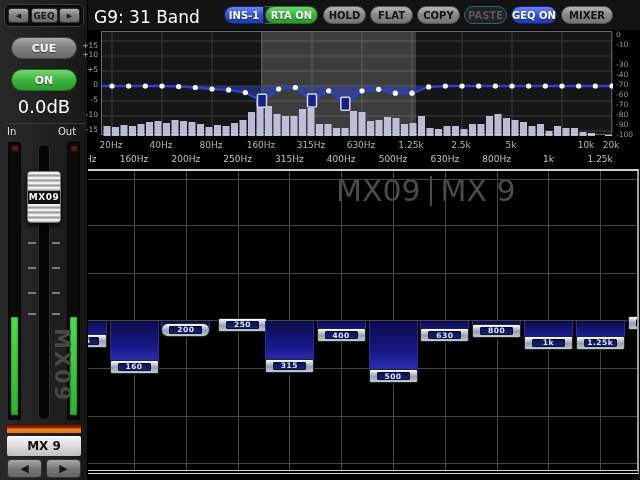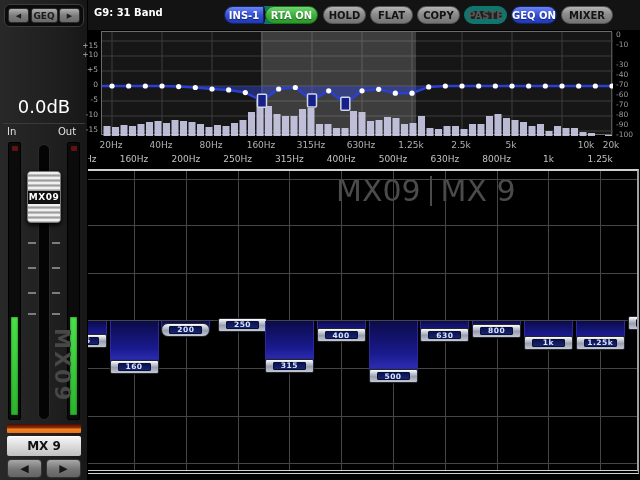--- a/index.html
+++ b/index.html
@@ -54,31 +54,31 @@
   #channel-name { position:absolute; left:7px; top:436px; width:74px; height:20px;
     background:linear-gradient(180deg,#f5f5f5,#c0c0c0); border-radius:2px; border-top:1px solid #fff;
     color:#111; font-size:12px; font-weight:bold; text-align:center; line-height:19px; }
   .ch-nav { position:absolute; top:459px; width:35px; height:19px; border-radius:4px;
     border:1px solid #333; background:linear-gradient(180deg,#a8a8a8,#757575 55%,#646464);
     color:#151515; font-size:11px; display:flex; align-items:center; justify-content:center; }
   #ch-prev { left:7px; } #ch-next { left:46px; }
 
   
   #topbar { position:absolute; left:88px; top:0; width:552px; height:30px; background:#131313; }
-  #page-title { position:absolute; left:6px; top:7px; color:#fff; font-size:10px; font-weight:700; }
+  #page-title { position:absolute; left:6px; top:7px; color:#fff; font-size:17px; font-weight:400; }
   .tb { position:absolute; top:6px; height:18px; border-radius:9px;
     display:flex; align-items:center; justify-content:center;
     font-size:10px; font-weight:bold; }
   .tb-grey { background:linear-gradient(180deg,#b6b6b6,#8b8b8b 45%,#747474);
     color:#141414; border:1px solid #555; }
   .tb-green { background:linear-gradient(180deg,#6fd46f,#3bb23b 50%,#2b992b);
     color:#fff; border:1px solid #1d6b1d; text-shadow:0 1px 1px rgba(0,0,0,.5); }
   .tb-blue { background:linear-gradient(180deg,#6b84f2,#3350d8 50%,#1f39b8);
     color:#fff; border:1px solid #16255e; text-shadow:0 1px 1px rgba(0,0,0,.5); }
-  .tb-dark { background:#222; color:#575757; border:5px solid #0f766e; }
+  .tb-dark { background:#222; color:#575757; border:1px solid #0f766e; }
   #ins1 { left:136px; width:40px; border-radius:9px 0 0 9px; }
   #ins2 { left:176px; width:40px; border-radius:0 9px 9px 0; border-left:1px solid #101010; }  
 
   
   #overview { position:absolute; left:101px; top:31px; width:511px; height:104px;
     background:#161616; border:1px solid #6a6a6a; }
   #overview svg { position:absolute; left:0; top:0; }
   .scale-label { position:absolute; font-size:7.5px; color:#a8a8a8; line-height:8px; }
   #ov-left-scale  { position:absolute; left:85px;  top:31px; width:14px; height:104px; }
   #ov-left-scale span { position:absolute; right:1px; }
@@ -128,20 +128,22 @@
     <div class="tb tb-blue" style="left:423px;width:46px;">GEQ ON</div>
     <div class="tb tb-grey" style="left:473px;width:52px;">MIXER</div>
   </div>
 
   <div id="sidebar">
     <div id="geq-nav">
       <div class="mini-btn mini-arrow">◀</div>
       <div class="mini-btn" id="geq-label-btn">GEQ</div>
       <div class="mini-btn mini-arrow">▶</div>
     </div>
+    <div class="pill-side" id="cue-btn">CUE</div>
+    <div class="pill-side" id="on-btn">ON</div>
     <div id="gain-readout">0.0dB</div>
     <div id="side-divider"></div>
     <div class="io-label" id="in-label">In</div>
     <div class="io-label" id="out-label">Out</div>
 
     <div class="meter" id="meter-in">
       <div class="clip-led"></div>
       <div class="meter-fill"></div>
     </div>
     <div class="meter" id="meter-out">

